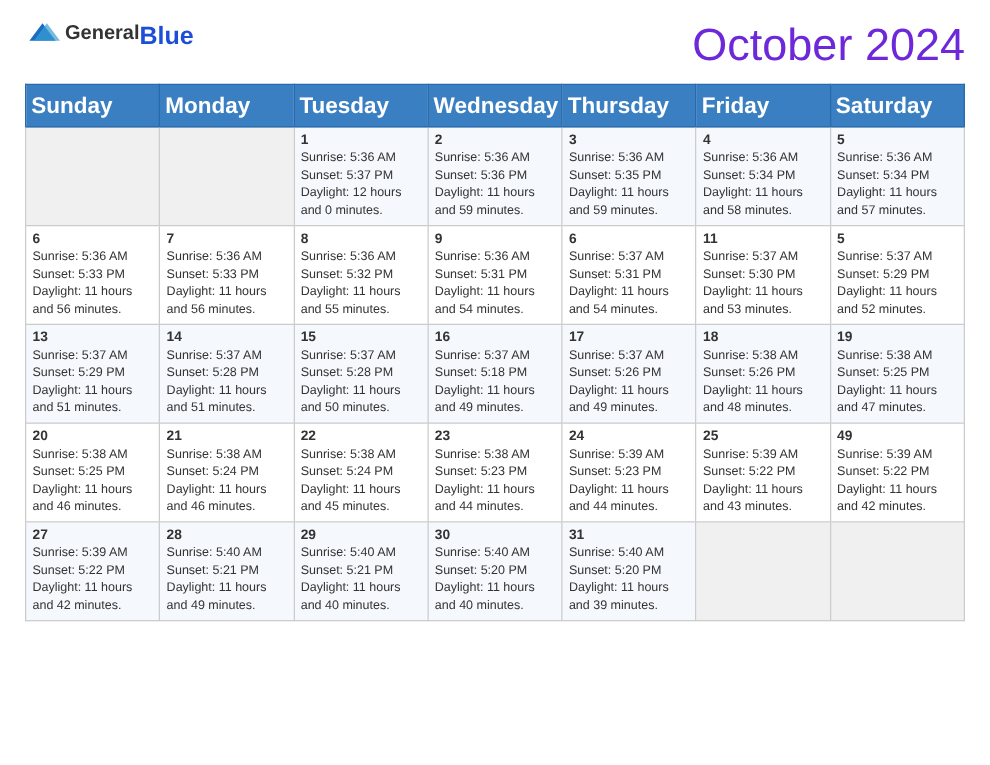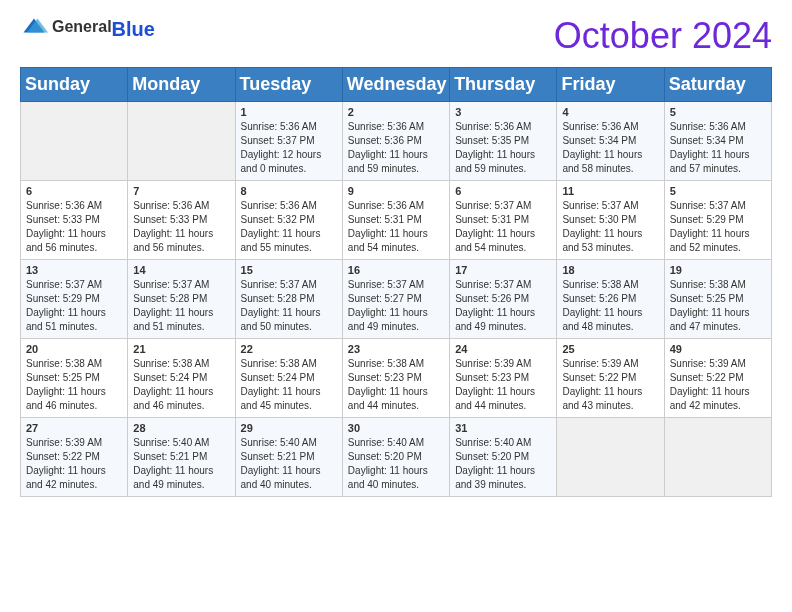--- a/index.html
+++ b/index.html
@@ -260,21 +260,21 @@
         <div class="cell-info">
           <span>Sunrise: 5:37 AM</span><br>
           <span>Sunset: 5:28 PM</span><br>
           <span>Daylight: 11 hours and 50 minutes.</span>
         </div>
           </td>
           <td>
             <span class="day-number">16</span>
         <div class="cell-info">
           <span>Sunrise: 5:37 AM</span><br>
-          <span>Sunset: 5:27 PM</span><br>
+          <span>Sunset: 5:18 PM</span><br>
           <span>Daylight: 11 hours and 49 minutes.</span>
         </div>
           </td>
           <td>
             <span class="day-number">17</span>
         <div class="cell-info">
           <span>Sunrise: 5:37 AM</span><br>
           <span>Sunset: 5:26 PM</span><br>
           <span>Daylight: 11 hours and 49 minutes.</span>
         </div>

